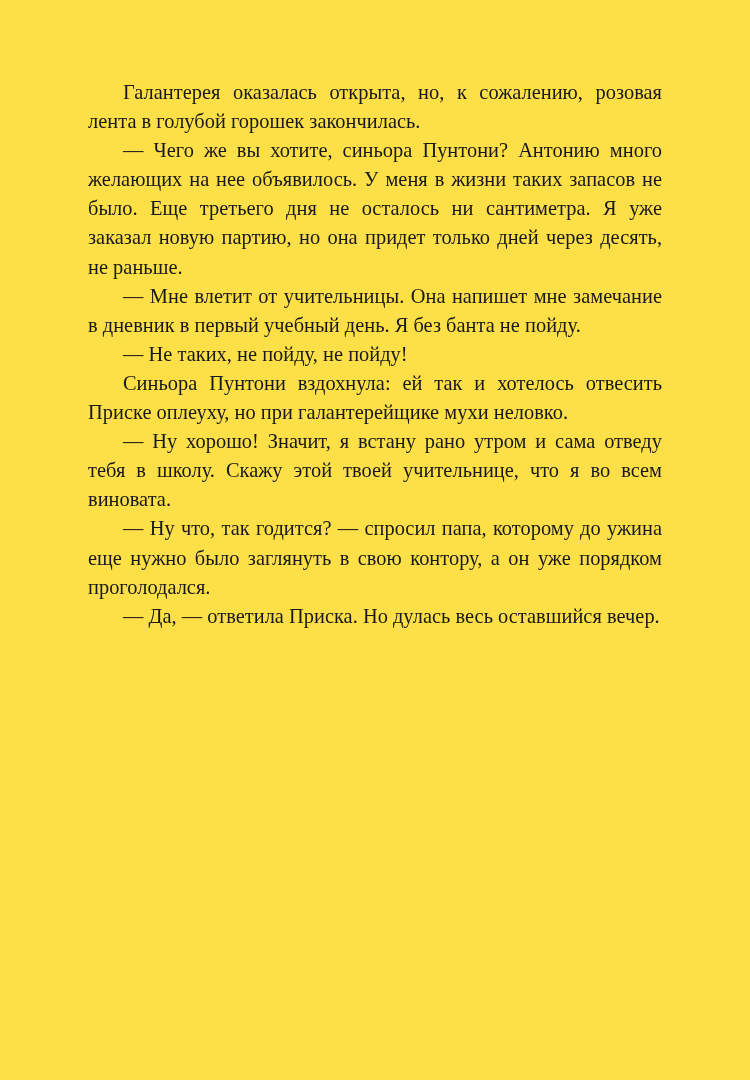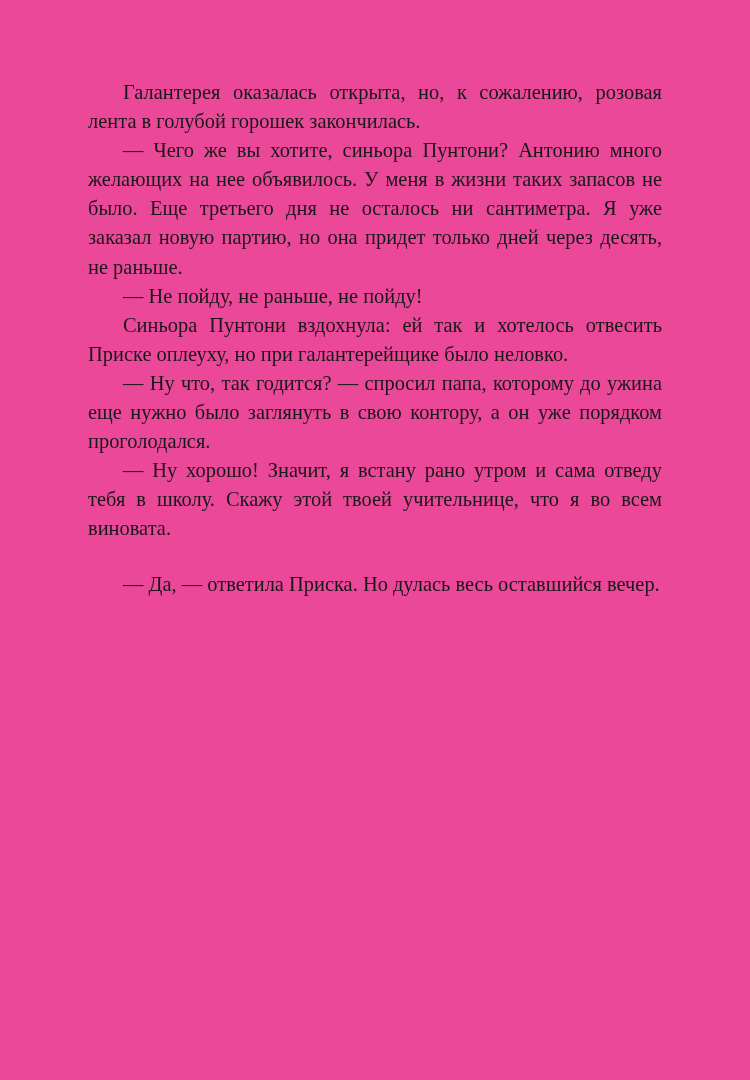--- a/index.html
+++ b/index.html
@@ -42,31 +42,31 @@
     line-height: 29.1px;
     letter-spacing: 0.02px;
     word-spacing: 0px;
     hyphens: manual;
     -webkit-hyphens: manual;
   }
 
   
   .para:last-child {
     margin-bottom: 0;
-    margin-top: 26px;
   }
 </style>
 </head>
 <body style="background: rgb(254, 254, 254); color: rgb(24, 24, 26);">
 
-<div class="page" style="background: #ec4899;">
+<div class="page" style="background: #fde047;">
   <div class="text-block">
 
     <p class="para">Галантерея оказалась открыта, но, к сожалению, розовая лента в голубой горошек закончилась.</p>
     <p class="para">— Чего же вы хотите, синьора Пунтони? Антонию много желающих на нее объявилось. У меня в жизни таких запасов не было. Еще третьего дня не осталось ни сантиметра. Я уже заказал новую партию, но она придет только дней через десять, не раньше.</p>
-    <p class="para">— Не пойду, не раньше, не пойду!</p>
-    <p class="para">Синьора Пунтони вздохнула: ей так и хотелось отвесить Приске оплеуху, но при галантерейщике было неловко.</p>
+    <p class="para">— Мне влетит от учительницы. Она напишет мне замечание в дневник в первый учебный день. Я без банта не пойду.</p>
+    <p class="para">— Не таких, не пойду, не пойду!</p>
+    <p class="para">Синьора Пунтони вздохнула: ей так и хотелось отвесить Приске оплеуху, но при галантерейщике мухи неловко.</p>
+    <p class="para">— Ну хорошо! Значит, я встану рано утром и сама отведу тебя в школу. Скажу этой твоей учительнице, что я во всем виновата.</p>
     <p class="para">— Ну что, так годится? — спросил папа, которому до ужина еще нужно было заглянуть в свою контору, а он уже порядком проголодался.</p>
-    <p class="para">— Ну хорошо! Значит, я встану рано утром и сама отведу тебя в школу. Скажу этой твоей учительнице, что я во всем виновата.</p>
     <p class="para">— Да, — ответила Приска. Но дулась весь оставшийся вечер.</p>
 
   </div>
 </div>
 
 </body></html>

